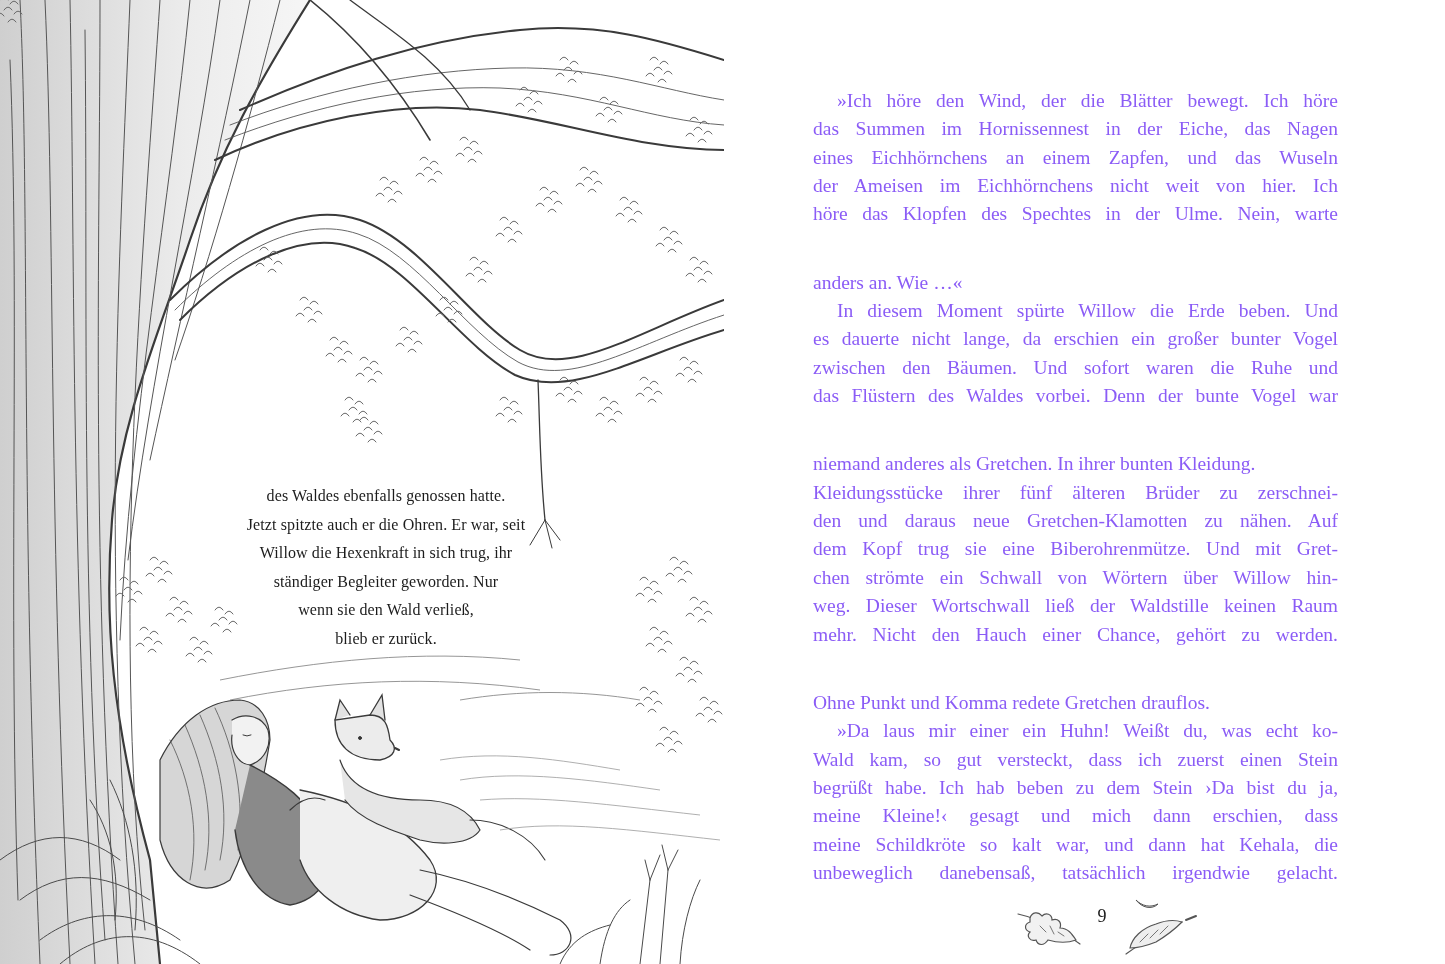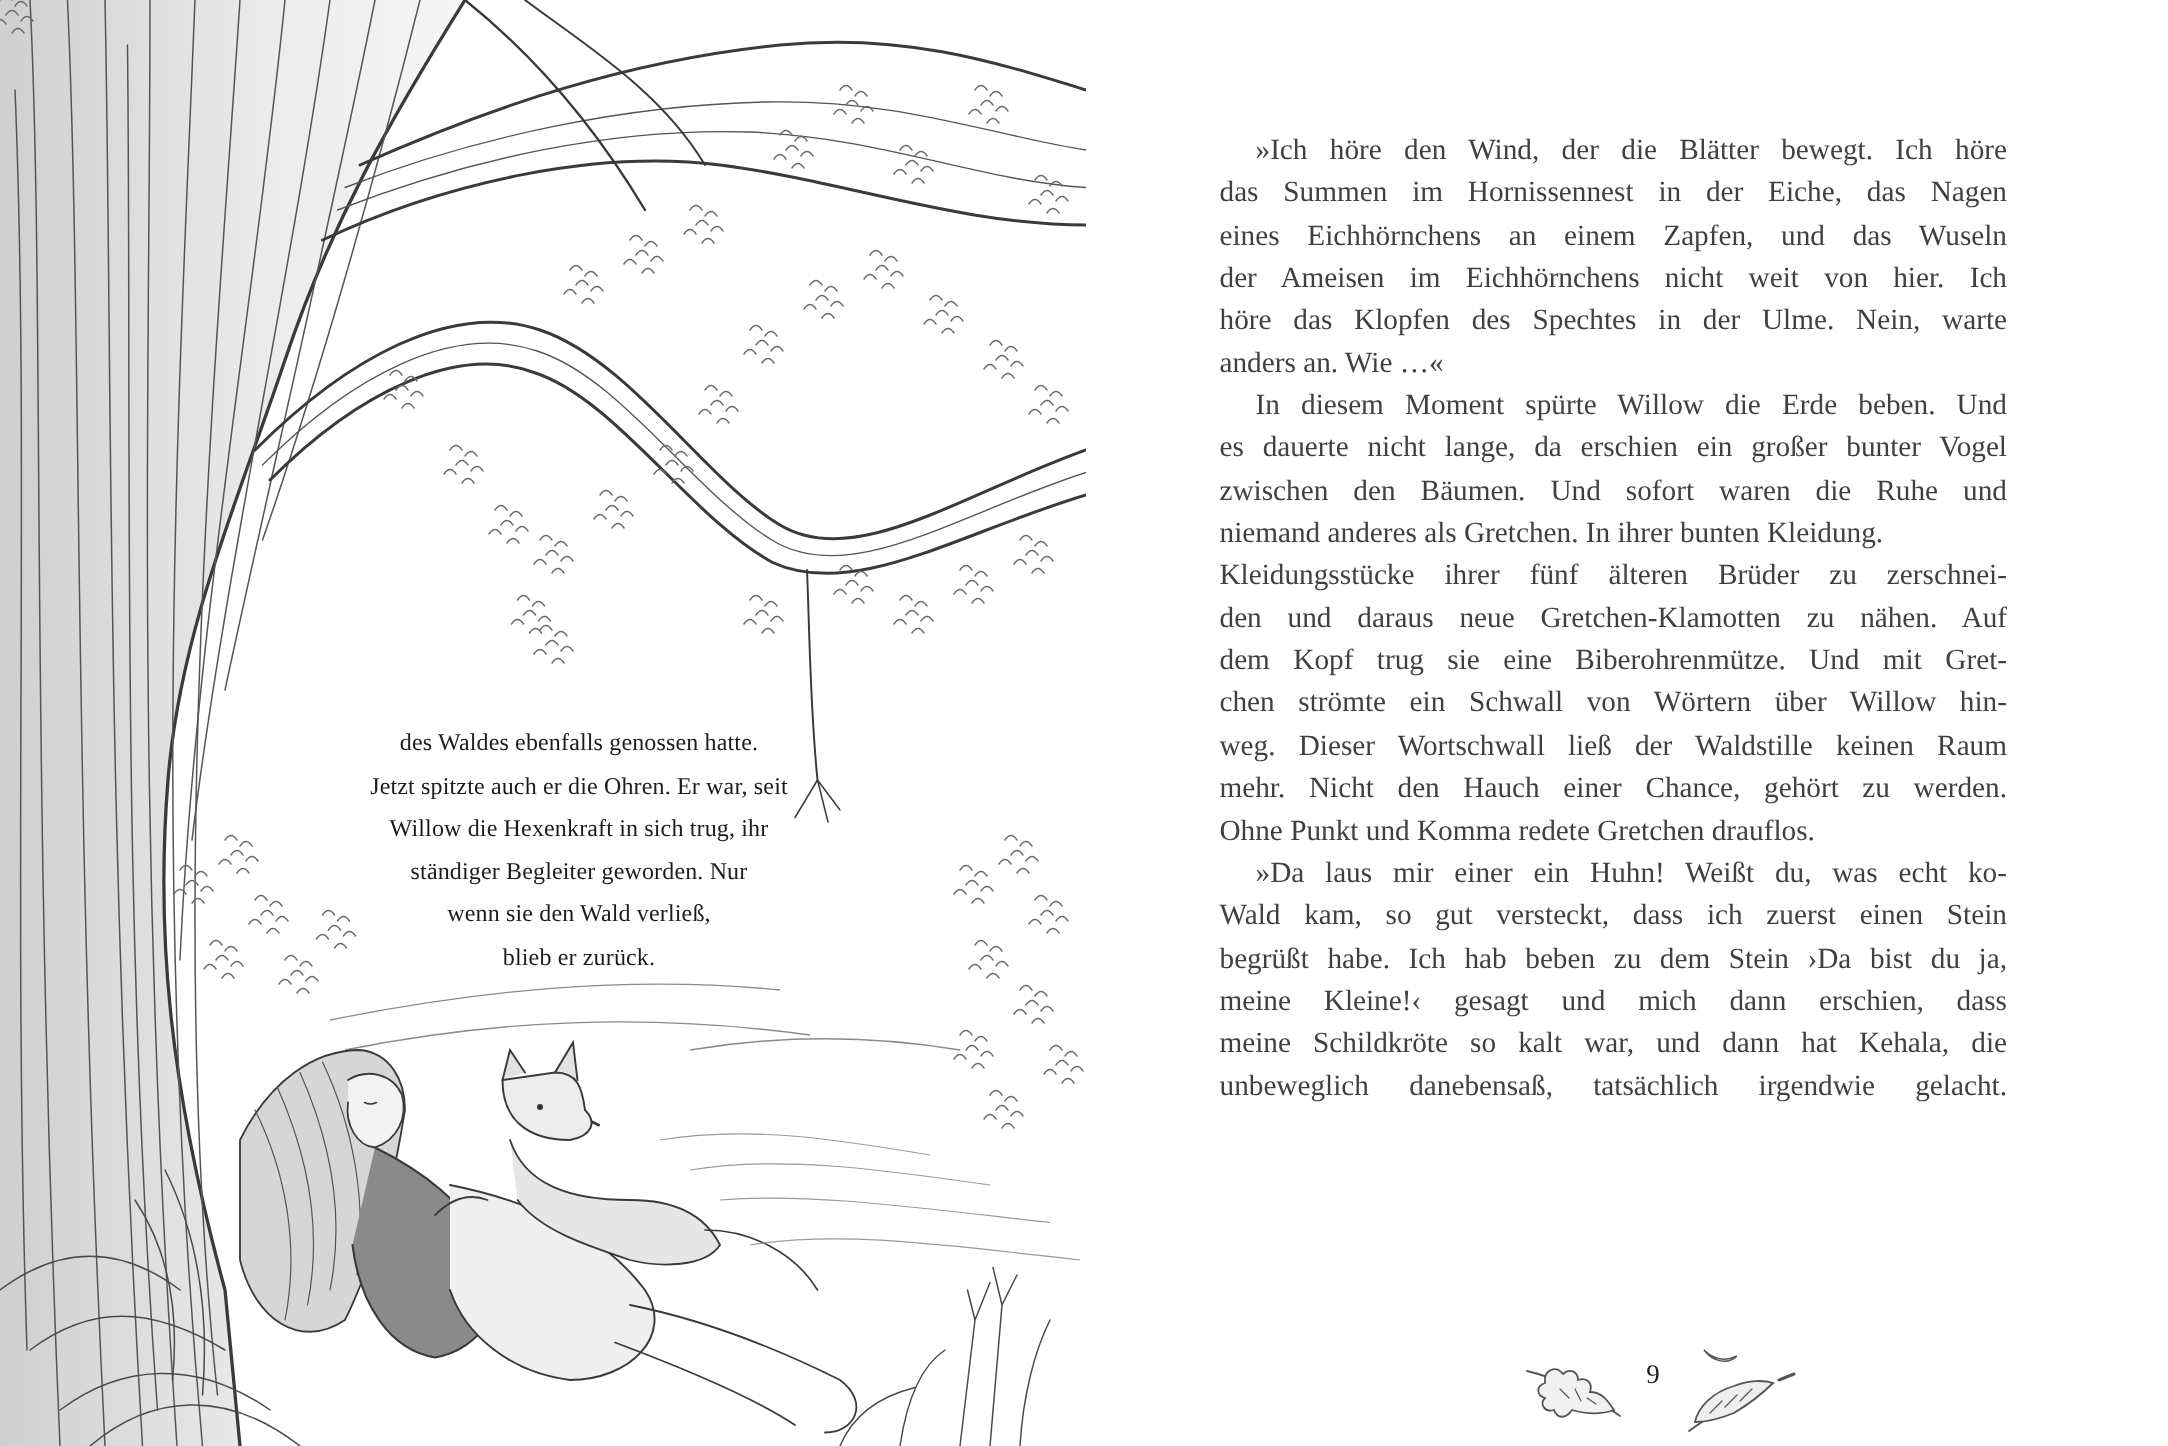--- a/index.html
+++ b/index.html
@@ -12,24 +12,24 @@
   .caption-text {
     position: absolute; left: 200px; top: 482px; width: 372px;
     font-family: "Liberation Serif", "DejaVu Serif", serif;
     font-size: 16px; line-height: 28.6px; color: #1c1c1c;
     text-align: center; letter-spacing: 0.1px;
   }
   .caption-text span { display: block; white-space: nowrap; }
   .right-page {
     position: absolute; left: 813px; top: 87px; width: 525px;
     font-family: "Liberation Serif", "DejaVu Serif", serif;
-    font-size: 19.5px; line-height: 28.35px; color: #404040;
+    font-size: 19.5px; line-height: 28.35px; color: #8b5cf6;
   }
   .line { display: block; white-space: nowrap; text-align: justify; text-align-last: justify; height: 28.35px; }
-  .line.last { text-align-last: left; }
+  .line.last { text-align-last: left; margin-top: 40px; }
   .line.indent { padding-left: 24px; }
   .folio {
     position: absolute; left: 1010px; top: 896px; width: 180px; height: 60px;
   }
   .folio .num {
     position: absolute; left: 82px; top: 10px; width: 20px; text-align: center;
     font-family: "Liberation Serif", "DejaVu Serif", serif; font-size: 18px; color: #1c1c1c;
   }
   .folio svg { position: absolute; }
 </style>
@@ -214,20 +214,21 @@
       <span class="line">das Summen im Hornissennest in der Eiche, das Nagen</span>
       <span class="line">eines Eichhörnchens an einem Zapfen, und das Wuseln</span>
       <span class="line">der Ameisen im Eichhörnchens nicht weit von hier. Ich</span>
       <span class="line">höre das Klopfen des Spechtes in der Ulme. Nein, warte</span>
       <span class="line last">anders an. Wie …«</span>
     </div>
     <div>
       <span class="line indent">In diesem Moment spürte Willow die Erde beben. Und</span>
       <span class="line">es dauerte nicht lange, da erschien ein großer bunter Vogel</span>
       <span class="line">zwischen den Bäumen. Und sofort waren die Ruhe und</span>
+      <span class="line">das Flüstern des Waldes vorbei. Denn der bunte Vogel war</span>
       <span class="line last">niemand anderes als Gretchen. In ihrer bunten Kleidung.</span>
     </div>
     <div>
       <span class="line">Kleidungsstücke ihrer fünf älteren Brüder zu zerschnei-</span>
       <span class="line">den und daraus neue Gretchen-Klamotten zu nähen. Auf</span>
       <span class="line">dem Kopf trug sie eine Biberohrenmütze. Und mit Gret-</span>
       <span class="line">chen strömte ein Schwall von Wörtern über Willow hin-</span>
       <span class="line">weg. Dieser Wortschwall ließ der Waldstille keinen Raum</span>
       <span class="line">mehr. Nicht den Hauch einer Chance, gehört zu werden.</span>
       <span class="line last">Ohne Punkt und Komma redete Gretchen drauflos.</span>

